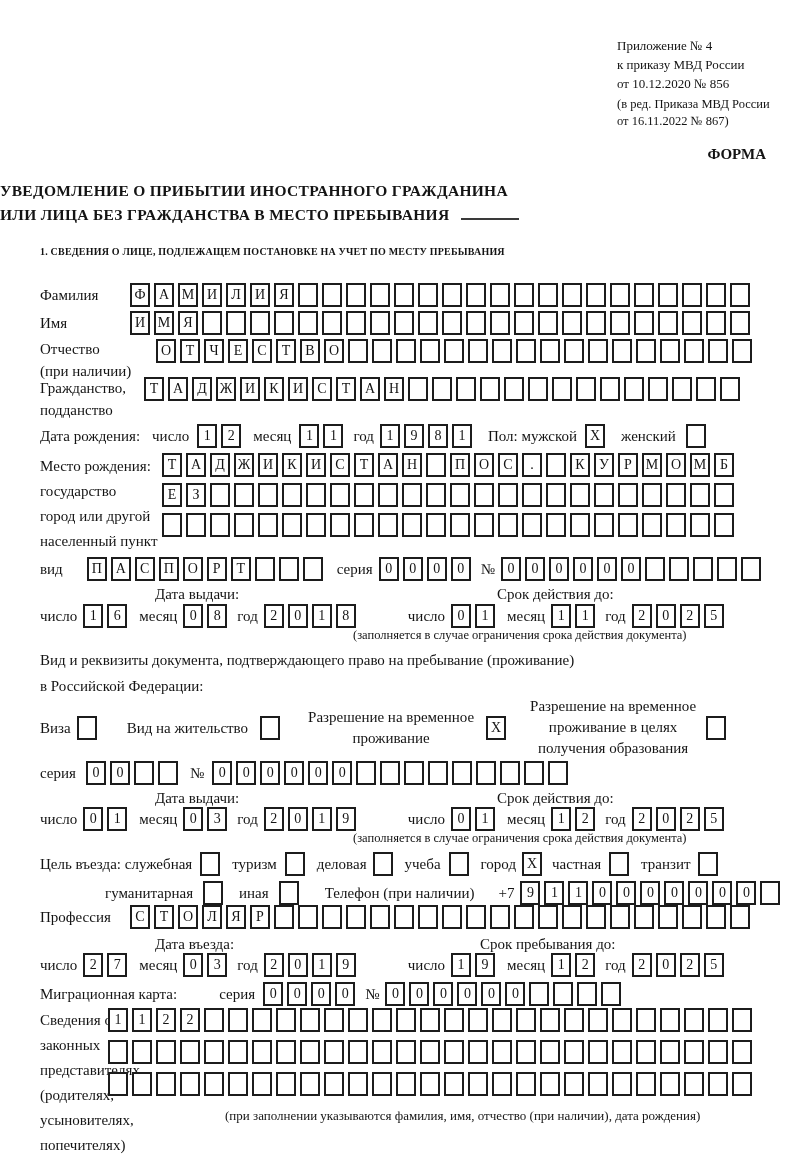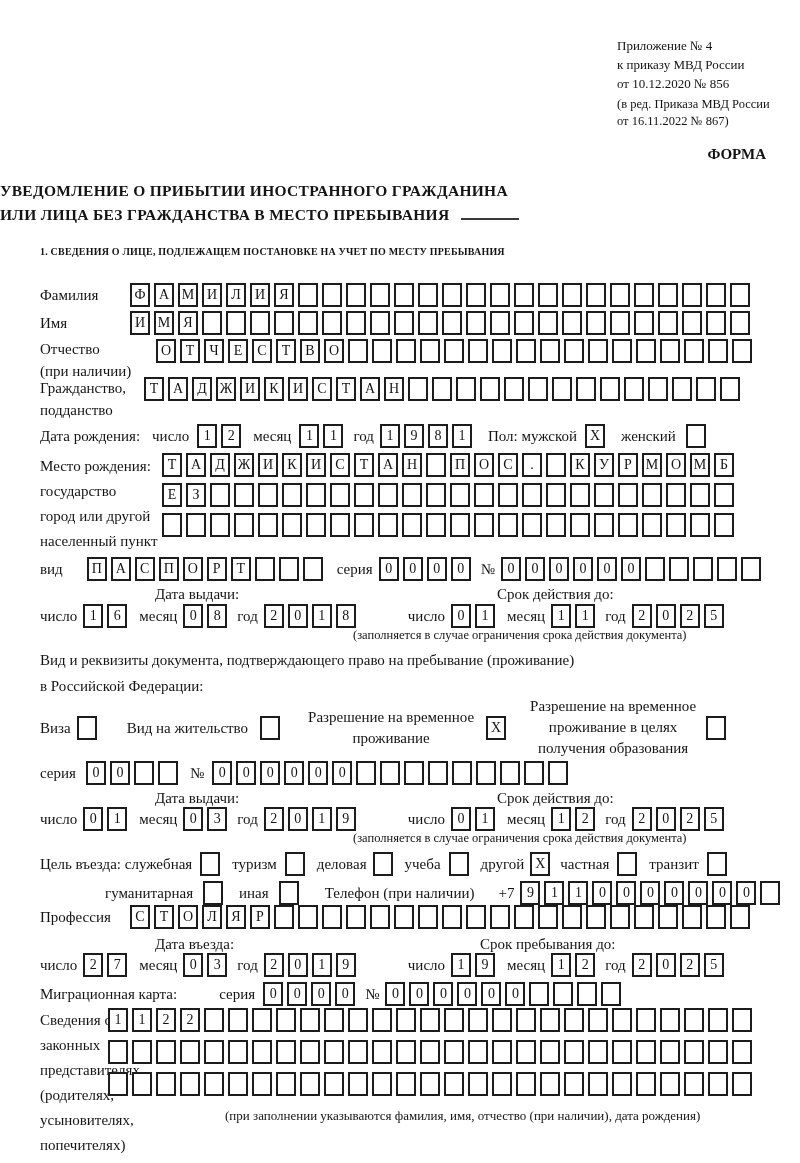--- a/index.html
+++ b/index.html
@@ -468,21 +468,21 @@
         <span class="cell"></span>
       </span>
     <span class="gap8">деловая</span>
     <span class="cells gap6">
         <span class="cell"></span>
       </span>
     <span class="gap8">учеба</span>
     <span class="cells gap8">
         <span class="cell"></span>
       </span>
-    <span class="gap8">другой</span>
+    <span class="gap8">город</span>
     <span class="cells gap6">
         <span class="cell">X</span>
       </span>
     <span class="gap6">частная</span>
     <span class="cells gap8">
         <span class="cell"></span>
       </span>
     <span class="gap8">транзит</span>
     <span class="cells gap8">
         <span class="cell"></span>

